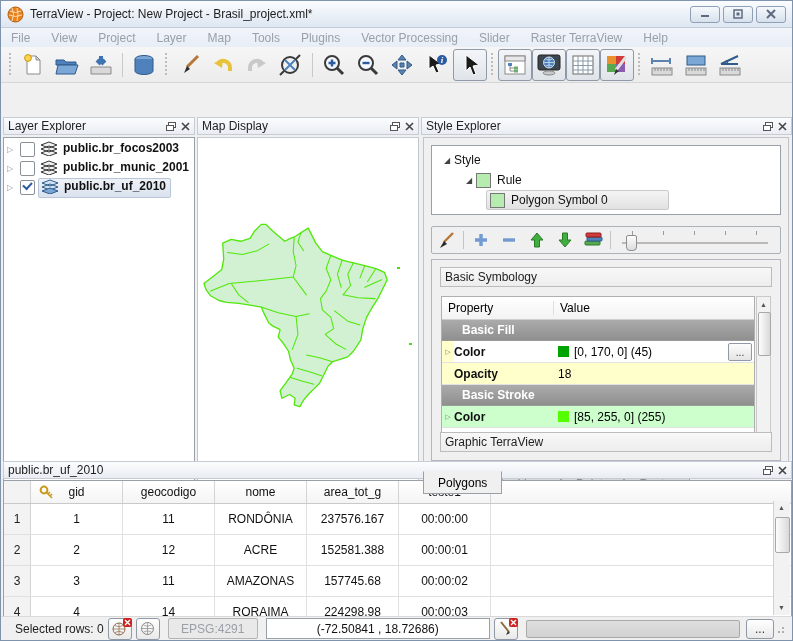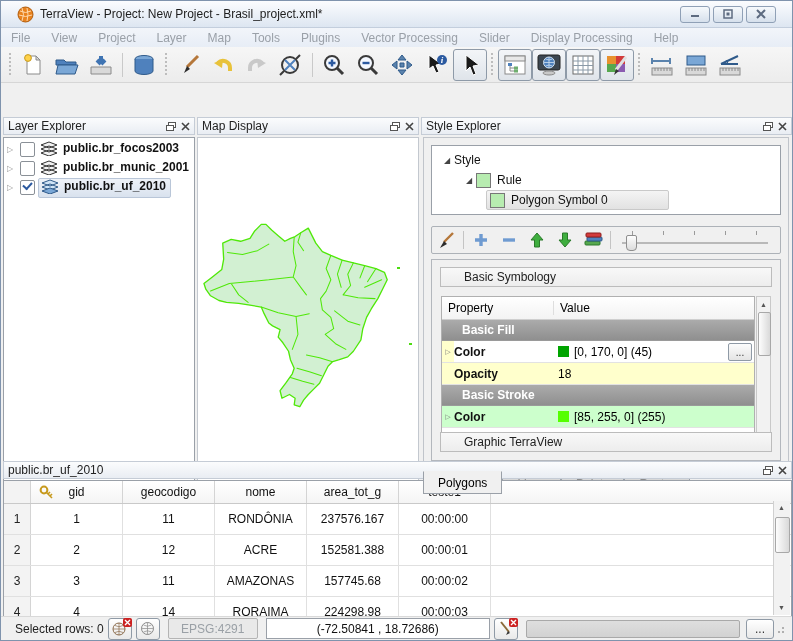--- a/index.html
+++ b/index.html
@@ -1,20 +1,20 @@
 <!DOCTYPE html>
 <html><head>
 <meta charset="utf-8">
 <style>
   html,body{margin:0;padding:0;}
   body{font-family:"Liberation Sans","DejaVu Sans",sans-serif;background:#9aa7b8;}
   #window{position:relative;width:793px;height:641px;background:#f0f0f0;border:1px solid #7f93ad;box-sizing:border-box;overflow:hidden;}
 
   
-  #titlebar{position:absolute;left:0;top:0;width:100%;height:27px;background:linear-gradient(#fbfcfe,#dde6f1);border-bottom:1px solid #c3cedd;display:flex;align-items:center;padding:0 16px;box-sizing:border-box;}
+  #titlebar{position:absolute;left:0;top:0;width:100%;height:27px;background:linear-gradient(#fbfcfe,#dde6f1);border-bottom:1px solid #c3cedd;display:flex;align-items:center;padding:0 6px;box-sizing:border-box;}
   #titlebar .title{font-size:12px;color:#1d1d1d;margin-left:6px;flex:1;white-space:nowrap;overflow:hidden;}
   .winbtn{width:28px;height:15px;margin-left:3px;border:1px solid #8fa0b6;border-radius:3px;background:linear-gradient(#f6f9fc,#d6e0ec);display:flex;align-items:center;justify-content:center;}
   .winbtn svg{display:block}
 
   
   #menubar{position:absolute;left:0;top:27px;width:100%;height:19px;background:linear-gradient(#f2f5fa,#e7edf6);display:flex;align-items:center;padding-left:10px;box-sizing:border-box;}
   #menubar .menu-item{font-size:12px;color:#9aa0a8;margin-right:21px;white-space:nowrap;}
 
   
   #toolbar{position:absolute;left:0;top:46px;width:100%;height:36px;background:linear-gradient(#f6f6f6,#ececec);border-bottom:1px solid #d6d6d6;display:flex;align-items:center;padding-left:4px;box-sizing:border-box;}
@@ -59,21 +59,21 @@
   .tree-sel{display:flex;align-items:center;height:18px;padding:0 60px 0 3px;}
   #style-toolbar{position:absolute;left:7px;top:88px;right:7px;height:26px;border:1px solid #adb2b8;border-radius:2px;display:flex;align-items:center;background:#f0f0f0;}
   .st-btn{width:28px;height:22px;display:flex;align-items:center;justify-content:center;}
   .st-sep{width:1px;height:18px;background:#c4c4c4;margin:0 3px;}
   .slider{flex:1;height:22px;position:relative;margin:0 10px 0 6px;}
   .slider .ticks{position:absolute;left:12px;right:2px;top:2px;height:4px;background:repeating-linear-gradient(90deg,#9a9a9a 0 1px,transparent 1px 31px);}
   .slider .track{position:absolute;left:2px;right:2px;top:13px;height:2px;background:#b9b9b9;}
   .slider .thumb{position:absolute;left:6px;top:6px;width:9px;height:14px;background:linear-gradient(#fdfdfd,#dcdcdc);border:1px solid #8e8e8e;border-radius:2px 2px 4px 4px;}
 
   #style-groupbox{position:absolute;left:7px;top:121px;right:7px;bottom:8px;border:1px solid #b3b7bd;background:#f0f0f0;}
-  .section-bar{height:18px;border:1px solid #bcbcbc;background:linear-gradient(#f8f8f8,#ededed);font-size:12px;color:#222;display:flex;align-items:center;padding-left:23px;margin:7px 8px 0 8px;}
+  .section-bar{height:18px;border:1px solid #bcbcbc;background:linear-gradient(#f8f8f8,#ededed);font-size:12px;color:#222;display:flex;align-items:center;padding-left:4px;margin:7px 8px 0 8px;}
   #prop-table{position:absolute;left:9px;top:36px;right:25px;height:147px;background:#fff;border:1px solid #b0b0b0;font-size:12px;overflow:hidden;}
   .pt-header{display:flex;height:22px;border-bottom:1px solid #cfcfcf;background:linear-gradient(#ffffff,#f3f3f3);align-items:center;}
   .pt-header .c1{width:112px;padding-left:6px;border-right:1px solid #dedede;box-sizing:border-box;}
   .pt-header .c2{flex:1;padding-left:6px;}
   .pt-group{height:20px;background:linear-gradient(#ababab,#8f8f8f);color:#fff;font-weight:bold;display:flex;align-items:center;padding-left:20px;border-bottom:1px solid #9a9a9a;}
   .pt-row{display:flex;height:21px;align-items:stretch;border-bottom:1px solid #e2e2e2;}
   .pt-row .arrowcell{width:12px;display:flex;align-items:center;justify-content:center;font-size:7px;color:#777;}
   .pt-row .prop{width:100px;display:flex;align-items:center;font-weight:bold;color:#111;}
   .pt-row .val{flex:1;display:flex;align-items:center;padding-left:4px;position:relative;}
   .vswatch{width:11px;height:11px;margin-right:5px;flex:none;}
@@ -148,21 +148,21 @@
   <div id="menubar">
     <span class="menu-item">File</span>
     <span class="menu-item">View</span>
     <span class="menu-item">Project</span>
     <span class="menu-item">Layer</span>
     <span class="menu-item">Map</span>
     <span class="menu-item">Tools</span>
     <span class="menu-item">Plugins</span>
     <span class="menu-item">Vector Processing</span>
     <span class="menu-item">Slider</span>
-    <span class="menu-item">Display Processing</span>
+    <span class="menu-item">Raster TerraView</span>
     <span class="menu-item">Help</span>
   </div>
 
   <div id="toolbar">
     <span class="tb-handle"></span>
     <span class="tb-btn">
         <svg width="24" height="24">
           <path d="M6,3 h9 l4,4 v14 h-13 z" fill="#fff" stroke="#8a8a8a"></path>
           <path d="M15,3 l4,4 h-4 z" fill="#dcdcdc" stroke="#8a8a8a"></path>
           <circle cx="7" cy="5" r="3.4" fill="#ffd24a" stroke="#c79a1e"></circle>

